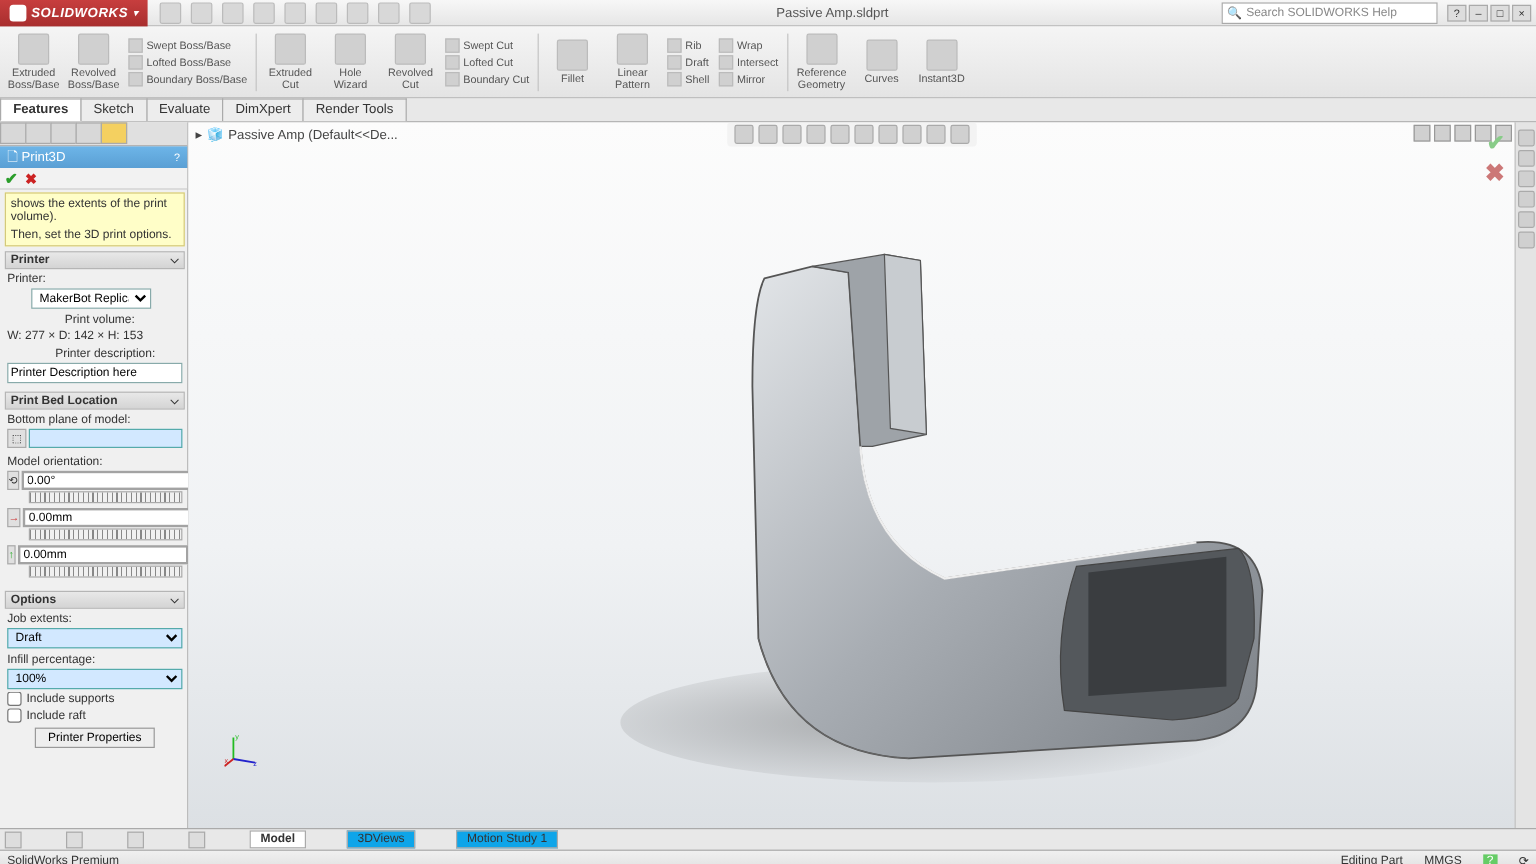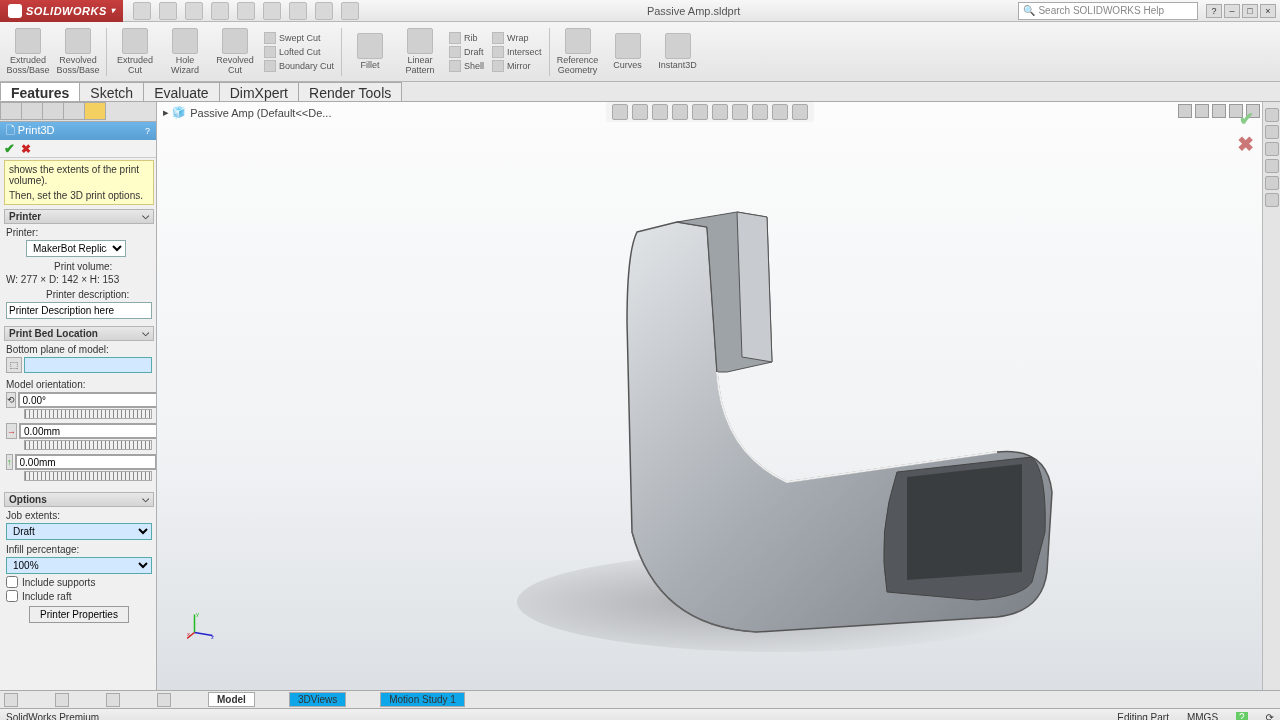--- a/index.html
+++ b/index.html
@@ -21,21 +21,21 @@
 .grp-big { display: flex; flex-direction: column; align-items: center; width: 48px; }
 .grp-big .ico { width: 26px; height: 26px; background: #d0d0d0; border: 1px solid #bbb; border-radius: 2px; margin-bottom: 2px;}
 .grp-big .lbl { font-size: 9px; text-align: center; line-height: 1.05; color: #555;}
 .sep { width: 1px; height: 48px; background: #c4c4c4; margin: 0 2px;}
 .grp-sm { display: flex; flex-direction: column; gap: 2px; padding: 2px 3px;}
 .grp-sm div { font-size: 9px; color: #555; display: flex; align-items: center; gap: 3px;}
 .grp-sm .mi { width: 12px; height: 12px; background: #d0d0d0; border: 1px solid #bbb;}
 
 
 .ribbon-tabs { height: 20px; background: #e8e8e8; border-bottom: 1px solid #aaa; display: flex; }
-.ribbon-tabs .tab { padding: 2px 10px; border: 1px solid #aaa; border-bottom: none; margin-right: -1px; background: #ededed; font-size: 14px; cursor: pointer;}
+.ribbon-tabs .tab { padding: 2px 10px; border: 1px solid #aaa; border-bottom: none; margin-right: -1px; background: #ededed; font-size: 11px; cursor: pointer;}
 .ribbon-tabs .tab.active { background: #fff; font-weight: bold; border-bottom: 1px solid #fff;}
 
 
 .main { display: flex; height: 588px; }
 .leftcol { width: 157px; background: #f0f0f0; border-right: 1px solid #b0b0b0; display: flex; flex-direction: column;}
 .prop-tabs { height: 20px; background: #e0e0e0; display: flex; gap: 0; border-bottom: 1px solid #aaa;}
 .prop-tabs span { width: 22px; height: 18px; background: #d8d8d8; border: 1px solid #aaa; margin-right: -1px;}
 
 
 .pm-title { height: 18px; background: linear-gradient(#6db5e8,#5a9fd4); color: #fff; padding: 1px 6px; font-size: 11px; display: flex; align-items: center; justify-content: space-between;}
@@ -124,20 +124,34 @@
   <div class="grp-big">
       <div class="ico"></div>
       <div class="lbl">Extruded
 Boss/Base</div>
     </div>
   <div class="grp-big">
       <div class="ico"></div>
       <div class="lbl">Revolved
 Boss/Base</div>
     </div>
+  <div class="grp-sm">
+    <div>
+        <span class="mi"></span>
+        <span>Swept Boss/Base</span>
+      </div>
+    <div>
+        <span class="mi"></span>
+        <span>Lofted Boss/Base</span>
+      </div>
+    <div>
+        <span class="mi"></span>
+        <span>Boundary Boss/Base</span>
+      </div>
+  </div>
   <div class="sep"></div>
   <div class="grp-big">
       <div class="ico"></div>
       <div class="lbl">Extruded
 Cut</div>
     </div>
   <div class="grp-big">
       <div class="ico"></div>
       <div class="lbl">Hole
 Wizard</div>

